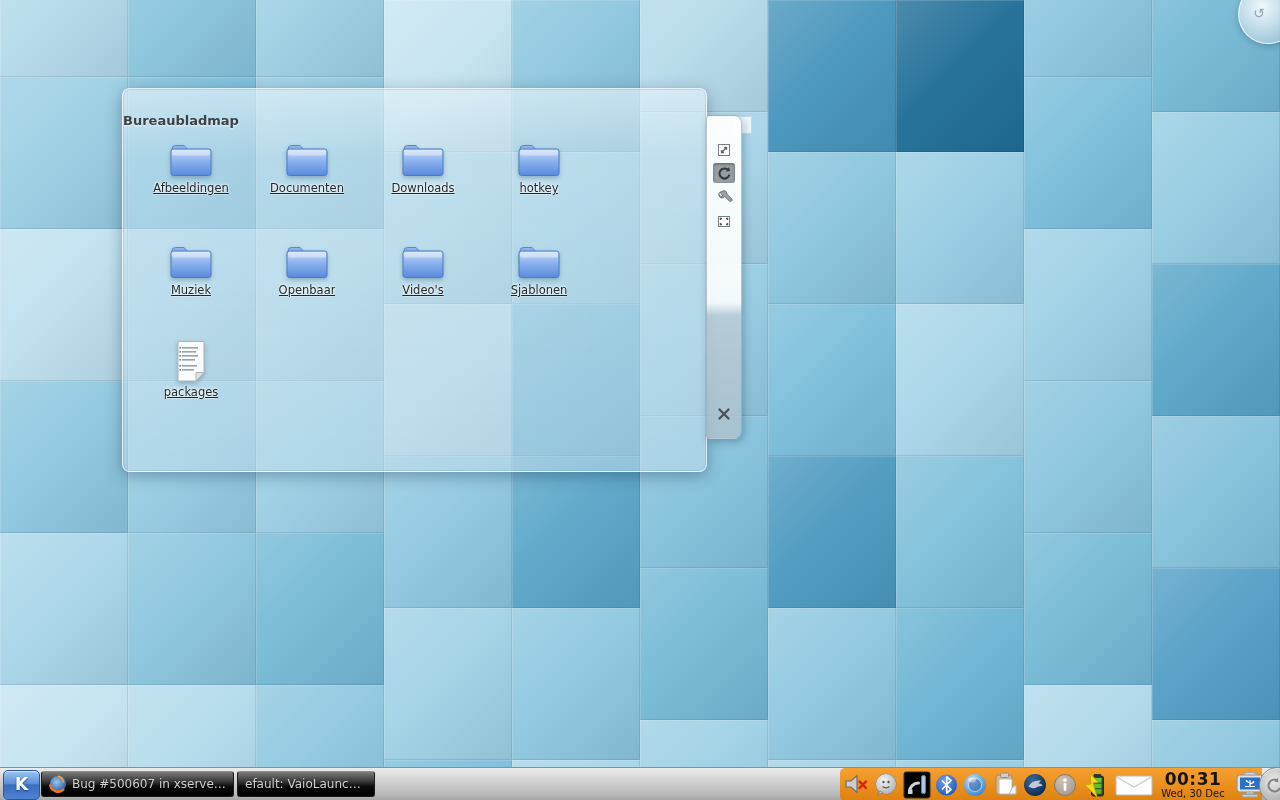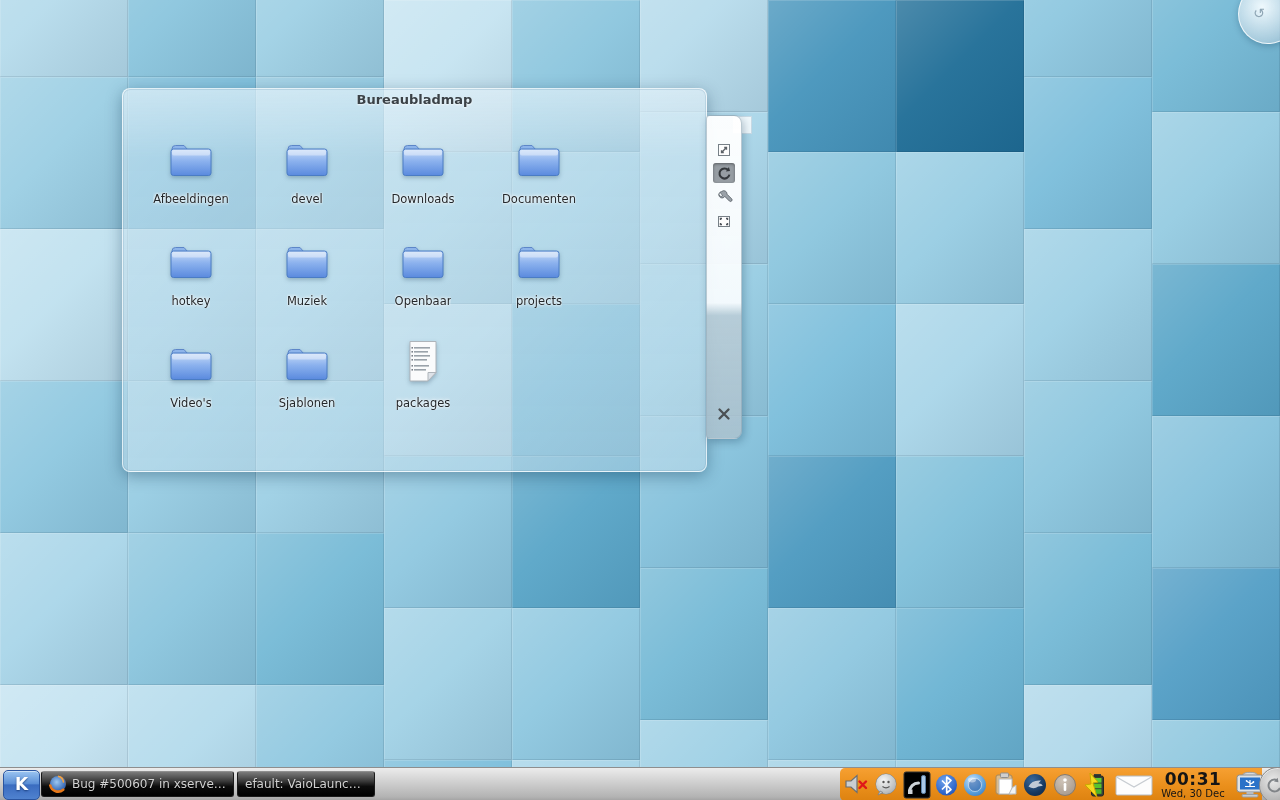--- a/index.html
+++ b/index.html
@@ -17,30 +17,30 @@
   #desktop-toolbox{position:absolute;top:-16px;right:-18px;width:58px;height:58px;border-radius:50%;
     background:radial-gradient(circle at 40% 38%,rgba(245,252,255,.95),rgba(190,212,226,.65) 70%,rgba(150,180,200,.55));
     border:1px solid rgba(255,255,255,.8);box-shadow:0 2px 6px rgba(0,40,70,.25);}
   #desktop-toolbox .swirl{position:absolute;left:14px;top:20px;color:#8fa6b5;font-size:14px;}
 
   
   #folder-view{position:absolute;left:122px;top:88px;width:583px;height:382px;border-radius:8px;
     background:linear-gradient(180deg,rgba(225,240,248,.72) 0%,rgba(205,228,240,.55) 18%,rgba(195,222,236,.50) 100%);
     border:1px solid rgba(255,255,255,.65);
     box-shadow:0 4px 16px rgba(0,40,70,.35), inset 0 0 0 1px rgba(120,160,185,.25);}
-  #fv-title{position:absolute;left:0;right:0;top:3px;text-align:center;font-size:13px;font-weight:bold;
+  #fv-title{position:absolute;left:0;right:0;top:24px;text-align:left;font-size:13px;font-weight:bold;
     color:#3b4247;text-shadow:0 1px 2px rgba(255,255,255,.8);}
   #folder-items{position:absolute;left:10px;top:34px;display:grid;
     grid-template-columns:repeat(4,116px);grid-auto-rows:102px;}
   .fi{display:flex;flex-direction:column;align-items:center;padding-top:12px;cursor:default;}
   .fi-icon{height:44px;display:flex;align-items:flex-end;justify-content:center;
     filter:drop-shadow(0 2px 2px rgba(0,30,60,.25));}
-  .fi-label{margin-top:13px;font-size:11.5px;color:#22272b;max-width:112px;white-space:nowrap;
+  .fi-label{margin-top:2px;font-size:11.5px;color:#22272b;max-width:112px;white-space:nowrap;
     overflow:hidden;text-overflow:ellipsis;
-    text-shadow:0 0 5px rgba(255,255,255,.95),0 0 3px rgba(255,255,255,.9),0 0 1px rgba(255,255,255,.9);}
+    text-shadow:0 0 5px rgba(255,255,255,.95),0 0 3px rgba(255,255,255,.9),0 0 1px rgba(255,255,255,.9);text-decoration:underline;}
 
   
   #fv-handle{position:absolute;left:706px;top:115px;width:34px;height:322px;
     border-radius:4px 8px 8px 4px;
     background:linear-gradient(180deg,rgba(255,255,255,.95) 0%,rgba(250,253,255,.92) 58%,rgba(186,204,214,.88) 62%,rgba(172,193,205,.82) 100%);
     border:1px solid rgba(140,165,180,.6);box-shadow:2px 3px 8px rgba(0,40,70,.28);}
   #handle-notch{position:absolute;left:733px;top:116px;width:18px;height:16px;
     background:rgba(242,250,253,.95);border:1px solid rgba(190,210,222,.8);border-left:none;}
   .hbtn{position:absolute;left:50%;transform:translateX(-50%);width:22px;height:20px;
     display:flex;align-items:center;justify-content:center;border-radius:3px;cursor:pointer;}
@@ -185,36 +185,37 @@
               </defs>
     <path d="M4 7 q0 -3.5 3.5 -3.5 h8.5 l3.5 4 h-15.5 z" fill="#8db4ea" stroke="#5d86c8"></path>
     <rect x="3" y="7" width="40" height="26.5" rx="2.5" fill="url(#gFold)" stroke="#4a7cc4"></rect>
     <rect x="4" y="8" width="38" height="5.5" rx="2" fill="rgba(255,255,255,.38)"></rect>
   </svg>
 </span>
     <span class="fi-label">Afbeeldingen</span>
   </div>
 
 
-  <div class="fi">
-    <span class="fi-icon">
-  <svg width="46" height="37" viewBox="0 0 46 37">
-    <defs>
-                <linearGradient id="gFold" x1="0" y1="0" x2="0" y2="1">
-      <stop offset="0" stop-color="#c9ddf8"></stop>
-                  <stop offset="0.45" stop-color="#8cb2ee"></stop>
-      <stop offset="1" stop-color="#5a8ade"></stop>
-                </linearGradient>
-              </defs>
-    <path d="M4 7 q0 -3.5 3.5 -3.5 h8.5 l3.5 4 h-15.5 z" fill="#8db4ea" stroke="#5d86c8"></path>
-    <rect x="3" y="7" width="40" height="26.5" rx="2.5" fill="url(#gFold)" stroke="#4a7cc4"></rect>
-    <rect x="4" y="8" width="38" height="5.5" rx="2" fill="rgba(255,255,255,.38)"></rect>
-  </svg>
-</span>
-    <span class="fi-label">devel</span>
+
+  <div class="fi">
+    <span class="fi-icon">
+  <svg width="46" height="37" viewBox="0 0 46 37">
+    <defs>
+                <linearGradient id="gFold" x1="0" y1="0" x2="0" y2="1">
+      <stop offset="0" stop-color="#c9ddf8"></stop>
+                  <stop offset="0.45" stop-color="#8cb2ee"></stop>
+      <stop offset="1" stop-color="#5a8ade"></stop>
+                </linearGradient>
+              </defs>
+    <path d="M4 7 q0 -3.5 3.5 -3.5 h8.5 l3.5 4 h-15.5 z" fill="#8db4ea" stroke="#5d86c8"></path>
+    <rect x="3" y="7" width="40" height="26.5" rx="2.5" fill="url(#gFold)" stroke="#4a7cc4"></rect>
+    <rect x="4" y="8" width="38" height="5.5" rx="2" fill="rgba(255,255,255,.38)"></rect>
+  </svg>
+</span>
+    <span class="fi-label">Documenten</span>
   </div>
 
   <div class="fi">
     <span class="fi-icon">
   <svg width="46" height="37" viewBox="0 0 46 37">
     <defs>
                 <linearGradient id="gFold" x1="0" y1="0" x2="0" y2="1">
       <stop offset="0" stop-color="#c9ddf8"></stop>
                   <stop offset="0.45" stop-color="#8cb2ee"></stop>
       <stop offset="1" stop-color="#5a8ade"></stop>
@@ -236,38 +237,20 @@
       <stop offset="0" stop-color="#c9ddf8"></stop>
                   <stop offset="0.45" stop-color="#8cb2ee"></stop>
       <stop offset="1" stop-color="#5a8ade"></stop>
                 </linearGradient>
               </defs>
     <path d="M4 7 q0 -3.5 3.5 -3.5 h8.5 l3.5 4 h-15.5 z" fill="#8db4ea" stroke="#5d86c8"></path>
     <rect x="3" y="7" width="40" height="26.5" rx="2.5" fill="url(#gFold)" stroke="#4a7cc4"></rect>
     <rect x="4" y="8" width="38" height="5.5" rx="2" fill="rgba(255,255,255,.38)"></rect>
   </svg>
 </span>
-    <span class="fi-label">Documenten</span>
-  </div>
-
-  <div class="fi">
-    <span class="fi-icon">
-  <svg width="46" height="37" viewBox="0 0 46 37">
-    <defs>
-                <linearGradient id="gFold" x1="0" y1="0" x2="0" y2="1">
-      <stop offset="0" stop-color="#c9ddf8"></stop>
-                  <stop offset="0.45" stop-color="#8cb2ee"></stop>
-      <stop offset="1" stop-color="#5a8ade"></stop>
-                </linearGradient>
-              </defs>
-    <path d="M4 7 q0 -3.5 3.5 -3.5 h8.5 l3.5 4 h-15.5 z" fill="#8db4ea" stroke="#5d86c8"></path>
-    <rect x="3" y="7" width="40" height="26.5" rx="2.5" fill="url(#gFold)" stroke="#4a7cc4"></rect>
-    <rect x="4" y="8" width="38" height="5.5" rx="2" fill="rgba(255,255,255,.38)"></rect>
-  </svg>
-</span>
     <span class="fi-label">hotkey</span>
   </div>
 
   <div class="fi">
     <span class="fi-icon">
   <svg width="46" height="37" viewBox="0 0 46 37">
     <defs>
                 <linearGradient id="gFold" x1="0" y1="0" x2="0" y2="1">
       <stop offset="0" stop-color="#c9ddf8"></stop>
                   <stop offset="0.45" stop-color="#8cb2ee"></stop>
@@ -293,37 +276,20 @@
                 </linearGradient>
               </defs>
     <path d="M4 7 q0 -3.5 3.5 -3.5 h8.5 l3.5 4 h-15.5 z" fill="#8db4ea" stroke="#5d86c8"></path>
     <rect x="3" y="7" width="40" height="26.5" rx="2.5" fill="url(#gFold)" stroke="#4a7cc4"></rect>
     <rect x="4" y="8" width="38" height="5.5" rx="2" fill="rgba(255,255,255,.38)"></rect>
   </svg>
 </span>
     <span class="fi-label">Openbaar</span>
   </div>
 
-  <div class="fi">
-    <span class="fi-icon">
-  <svg width="46" height="37" viewBox="0 0 46 37">
-    <defs>
-                <linearGradient id="gFold" x1="0" y1="0" x2="0" y2="1">
-      <stop offset="0" stop-color="#c9ddf8"></stop>
-                  <stop offset="0.45" stop-color="#8cb2ee"></stop>
-      <stop offset="1" stop-color="#5a8ade"></stop>
-                </linearGradient>
-              </defs>
-    <path d="M4 7 q0 -3.5 3.5 -3.5 h8.5 l3.5 4 h-15.5 z" fill="#8db4ea" stroke="#5d86c8"></path>
-    <rect x="3" y="7" width="40" height="26.5" rx="2.5" fill="url(#gFold)" stroke="#4a7cc4"></rect>
-    <rect x="4" y="8" width="38" height="5.5" rx="2" fill="rgba(255,255,255,.38)"></rect>
-  </svg>
-</span>
-    <span class="fi-label">projects</span>
-  </div>
 
   <div class="fi">
     <span class="fi-icon">
   <svg width="46" height="37" viewBox="0 0 46 37">
     <defs>
                 <linearGradient id="gFold" x1="0" y1="0" x2="0" y2="1">
       <stop offset="0" stop-color="#c9ddf8"></stop>
                   <stop offset="0.45" stop-color="#8cb2ee"></stop>
       <stop offset="1" stop-color="#5a8ade"></stop>
                 </linearGradient>

